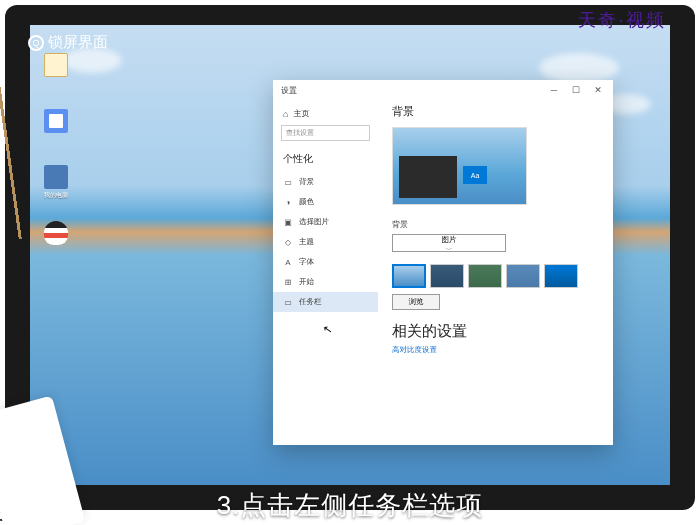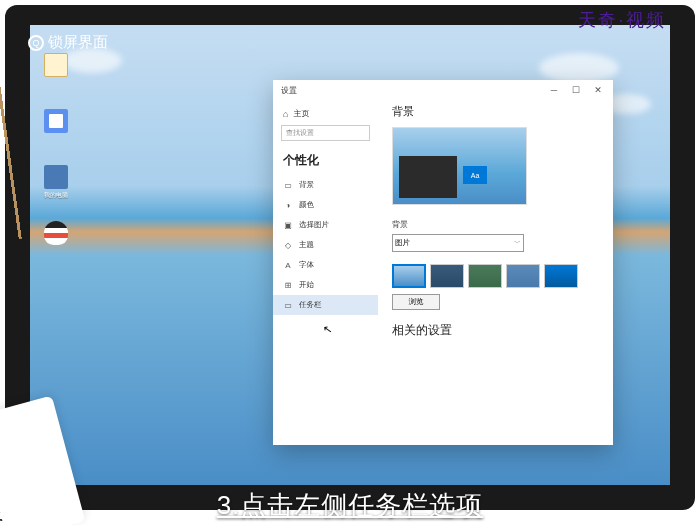--- a/index.html
+++ b/index.html
@@ -29,56 +29,56 @@
 
 .wheat { position: absolute; left: -10px; top: 20px; width: 30px; height: 220px; background: linear-gradient(90deg, transparent 45%, #b8935f 45% 55%, transparent 55%); transform: rotate(-8deg); }
 .notebook { position: absolute; left: -20px; bottom: -10px; width: 90px; height: 130px; background: #fff; border-radius: 6px; box-shadow: 2px -2px 8px rgba(0,0,0,.1); transform: rotate(-15deg); }
 .notebook::before { content:""; position:absolute; left:8px; top:10px; bottom:10px; width:2px; background: repeating-linear-gradient(#333 0 2px, transparent 2px 8px); }
 
 
 .wm-topright { position: absolute; right: 34px; top: 8px; color: #4c1d95; font-size: 18px; font-weight: 400; letter-spacing: 2px; }
 .wm-topright .thin { font-weight: 300; }
 .wm-topleft { position: absolute; left: 28px; top: 33px; color: #fff; font-size: 15px; font-weight: 500; display: flex; align-items: center; gap: 4px; }
 .wm-topleft .circ { width: 16px; height: 16px; border: 2px solid #fff; border-radius: 50%; display: inline-flex; align-items: center; justify-content: center; font-size: 9px; }
-.caption { position: absolute; left: 0; right: 0; bottom: 2px; text-align: center; color: #fff; font-size: 26px; font-weight: 400; text-shadow: 0 1px 3px rgba(0,0,0,.6); letter-spacing: 1px; text-decoration: underline; }
+.caption { position: absolute; left: 0; right: 0; bottom: 2px; text-align: center; color: #fff; font-size: 26px; font-weight: 400; text-shadow: 0 1px 3px rgba(0,0,0,.6); letter-spacing: 1px; }
 
 
 .win { position: absolute; left: 195px; top: 55px; width: 340px; height: 365px; background: #fff; box-shadow: 0 8px 24px rgba(0,0,0,.25); display: flex; flex-direction: column; font-size: 8px; margin-left: 48px; }
 .titlebar { height: 20px; display: flex; align-items: center; padding: 0 4px; }
 .titlebar .t { flex: 1; font-size: 8px; color: #333; padding-left: 4px; }
 .winbtns { display: flex; }
 .winbtn { width: 22px; height: 18px; display: flex; align-items: center; justify-content: center; color: #555; font-size: 9px; cursor: default; }
 
 .wincontent { flex: 1; display: flex; overflow: hidden; }
 .sidebar { width: 105px; border-right: none; padding: 6px 0 0 0; display: flex; flex-direction: column; }
 .home { padding: 2px 10px 6px 10px; font-size: 8px; color: #333; display: flex; align-items: center; gap: 5px; }
 .home .hicon { font-size: 9px; }
 .search { margin: 0 8px 8px 8px; height: 16px; border: 1px solid #ccc; padding: 0 4px; font-size: 7px; display: flex; align-items: center; color: #888; }
-.cat { padding: 3px 10px 6px 10px; font-size: 12px; font-weight: 700; color: #222; }
+.cat { padding: 3px 10px 6px 10px; font-size: 10px; font-weight: 400; color: #222; }
 .navitem { padding: 5px 10px; font-size: 7.5px; color: #333; display: flex; align-items: center; gap: 6px; cursor: default; }
 .navitem .nicon { width: 10px; height: 10px; display: inline-flex; align-items: center; justify-content: center; font-size: 8px; color: #555; }
 .navitem.sel { background: #dce8f5; }
 
 .main { flex: 1; padding: 4px 14px 10px 14px; overflow-y: auto; }
 .main h1 { font-size: 11px; font-weight: 400; margin-bottom: 8px; color: #222; }
 .preview { width: 135px; height: 78px; background: linear-gradient(180deg, #a8cfec 0%, #5ba8d8 60%, #4a8ec7 100%); position: relative; margin-bottom: 14px; border: 1px solid #ddd; }
 .preview .pnl { position: absolute; left: 6px; bottom: 6px; width: 58px; height: 42px; background: #2b2b2b; }
 .preview .pnl::after { content:"Aa"; position:absolute; right: -30px; top: 10px; width: 24px; height: 18px; background: #0078d7; color:#fff; font-size: 7px; display:flex; align-items:center; justify-content:center; }
 .secl { font-size: 8px; color: #333; margin: 4px 0 4px 0; }
-.dropdown { width: 132px; height: 18px; border: 1px solid #999; padding: 0 2px; font-size: 7.5px; display: flex; align-items: center; justify-content: space-between; margin-bottom: 12px; background: #fff; }
+.dropdown { width: 114px; height: 18px; border: 1px solid #999; padding: 0 18px; font-size: 7.5px; display: flex; align-items: center; justify-content: space-between; margin-bottom: 12px; background: #fff; flex-direction: column; }
 .dropdown .chev { font-size: 7px; color: #555; }
 .thumbs { display: flex; gap: 4px; margin-bottom: 6px; }
 .thumb { width: 34px; height: 24px; border: 1px solid #ccc; background: #7bb8dd; }
 .thumb.t1 { background: linear-gradient(180deg,#a8cfec,#4a8ec7); border: 2px solid #0078d7; }
 .thumb.t2 { background: linear-gradient(#3a5a7a,#2a4a6a); }
 .thumb.t3 { background: linear-gradient(#4a7a5a,#3a6a4a); }
 .thumb.t4 { background: linear-gradient(#5a8aba,#4a7aaa); }
 .thumb.t5 { background: linear-gradient(#0078d7,#005a9e); }
 .browse { width: 48px; height: 16px; border: 1px solid #999; font-size: 7.5px; display: flex; align-items: center; justify-content: center; margin-bottom: 12px; background: #f3f3f3; }
-.related-h { font-size: 12px; color: #222; margin: 8px 0 4px 0; }
+.related-h { font-size: 15px; color: #222; margin: 8px 0 4px 0; }
 .link { font-size: 7.5px; color: #0066cc; }
 
 .cursor { position: absolute; left: 293px; top: 298px; font-size: 11px; color: #000; pointer-events: none; transform: rotate(-10deg); }
 </style>
 </head>
 <body>
 
 <div class="frame">
 
   <div class="tablet-bezel">
@@ -175,20 +175,21 @@
               <div class="thumb t3"></div>
               <div class="thumb t4"></div>
               <div class="thumb t5"></div>
             </div>
             <div class="browse">
               <span>浏览</span>
             </div>
 
 
             <div class="related-h">相关的设置</div>
+            <div class="link">高对比度设置</div>
           </div>
         </div>
       </div>
 
       <div class="cursor">↖</div>
 
     </div>
   </div>
 
   <div class="wheat"></div>

